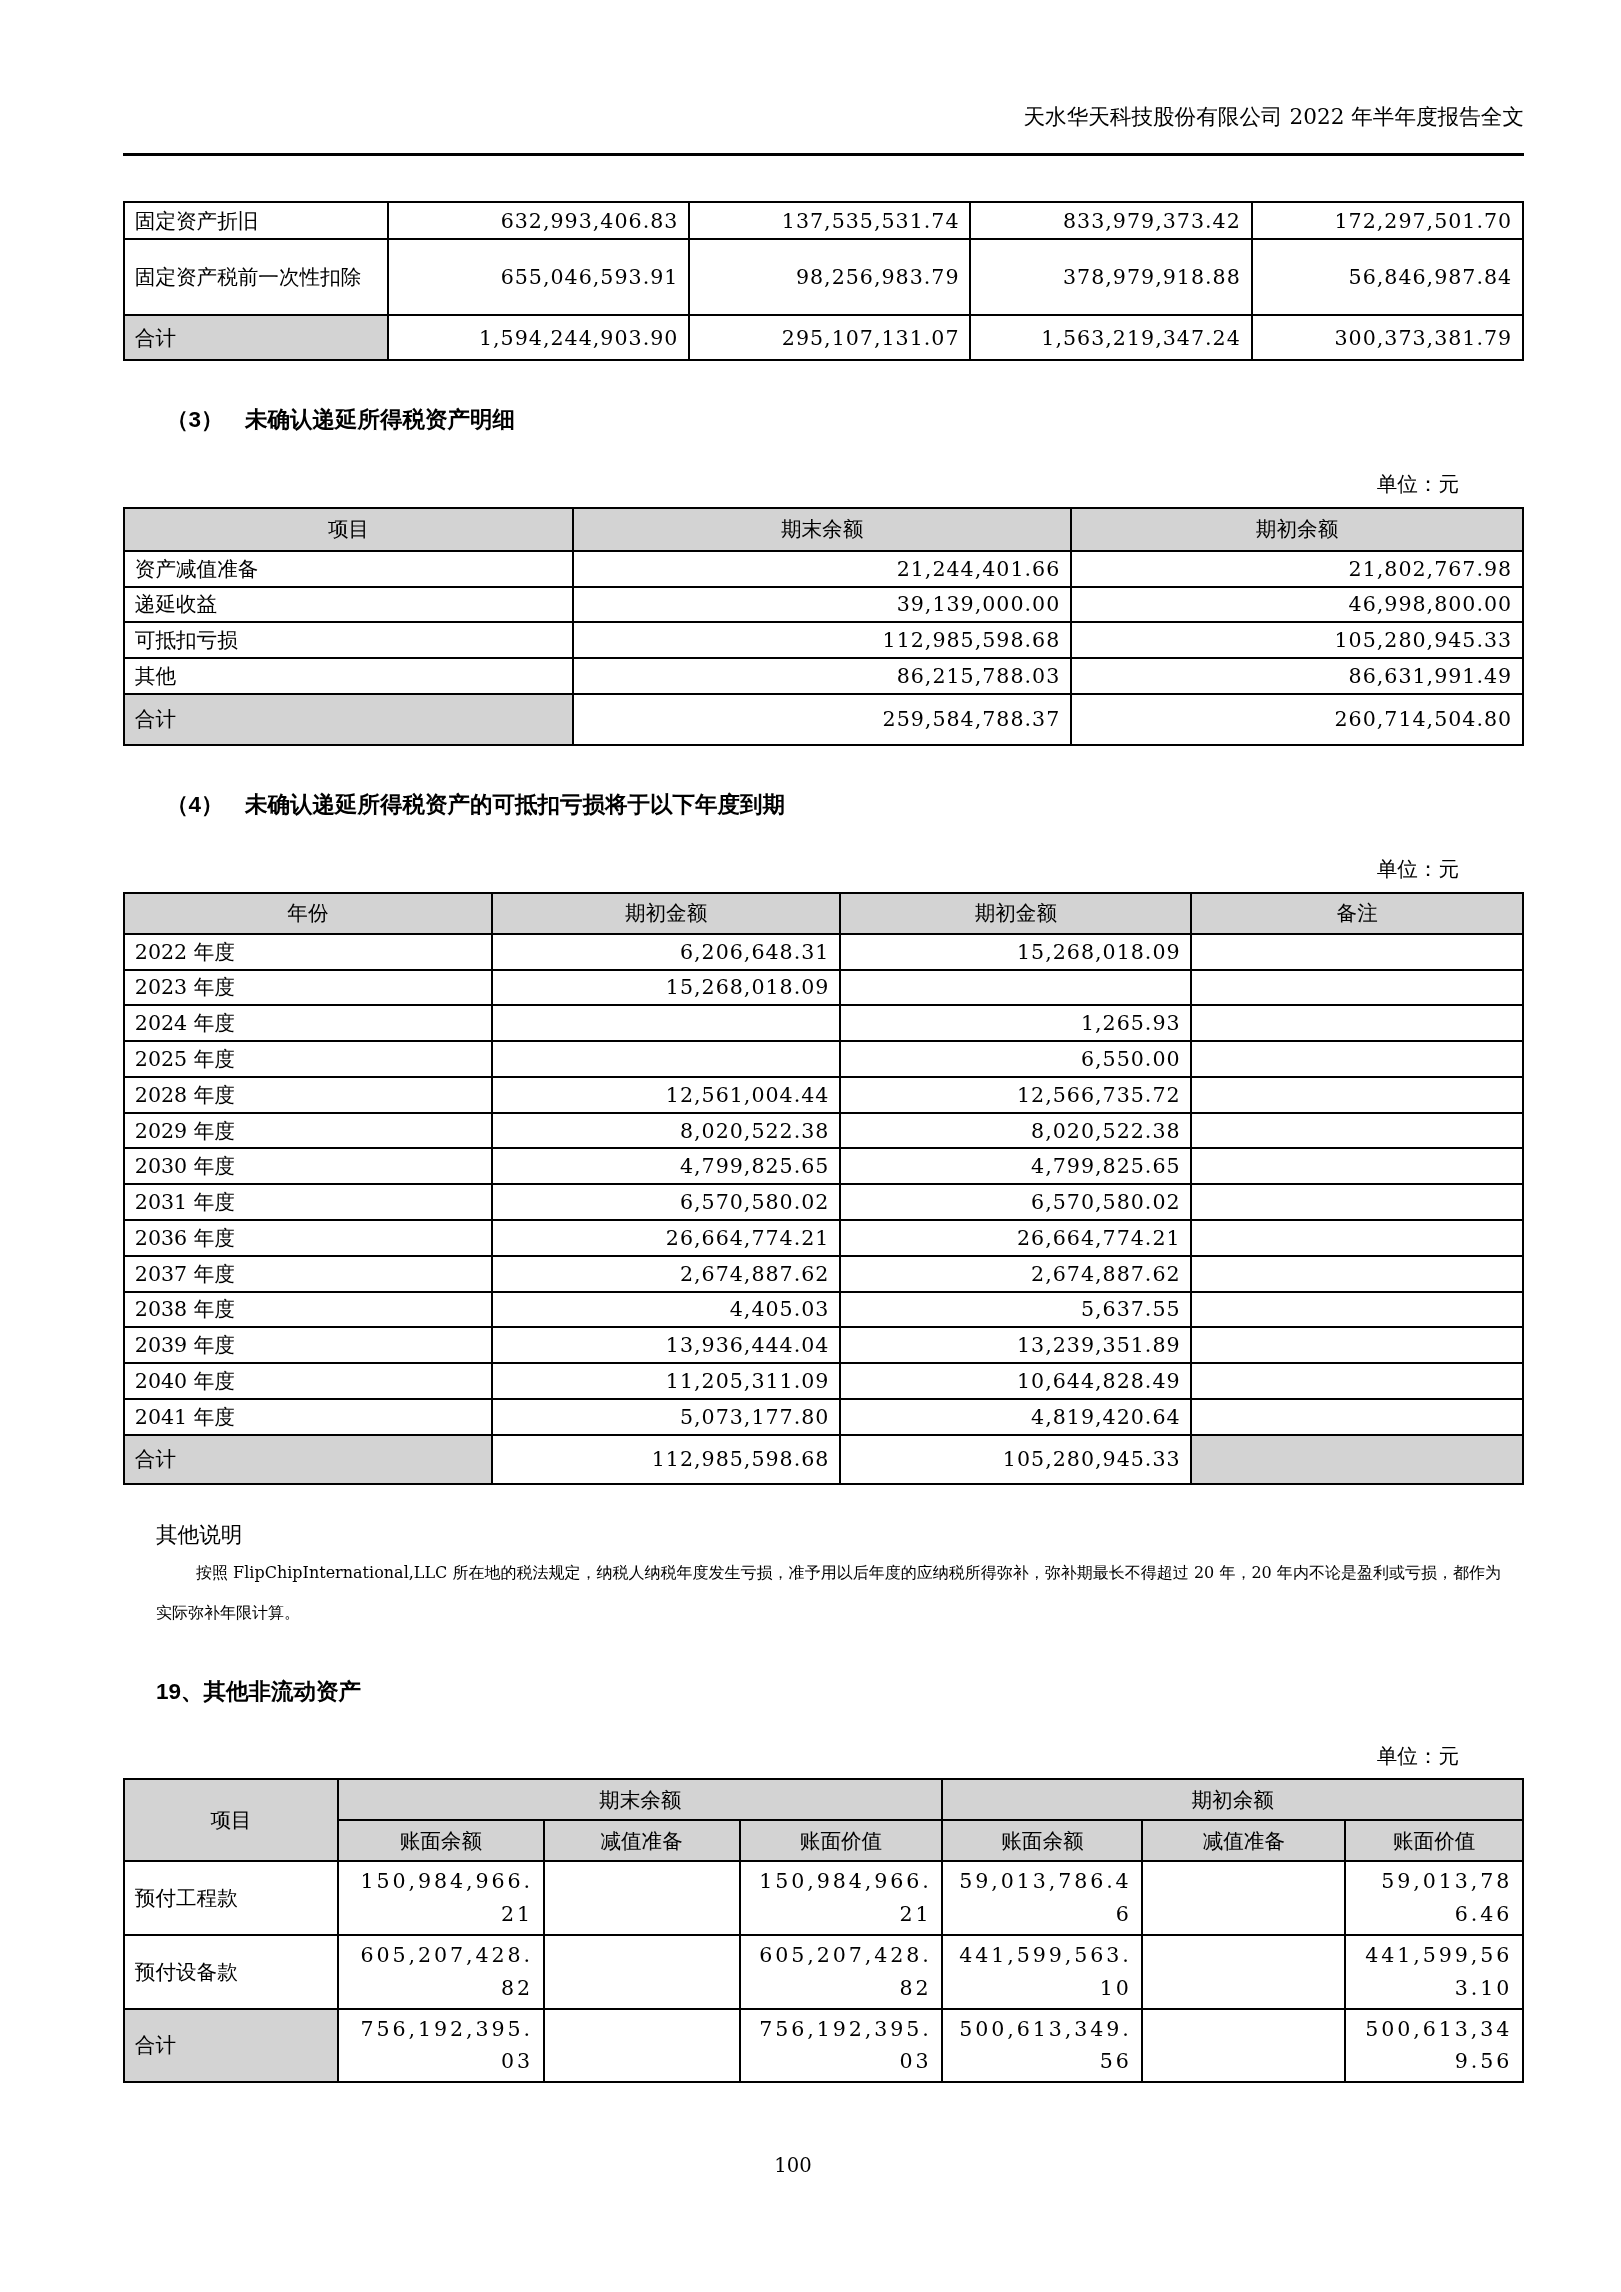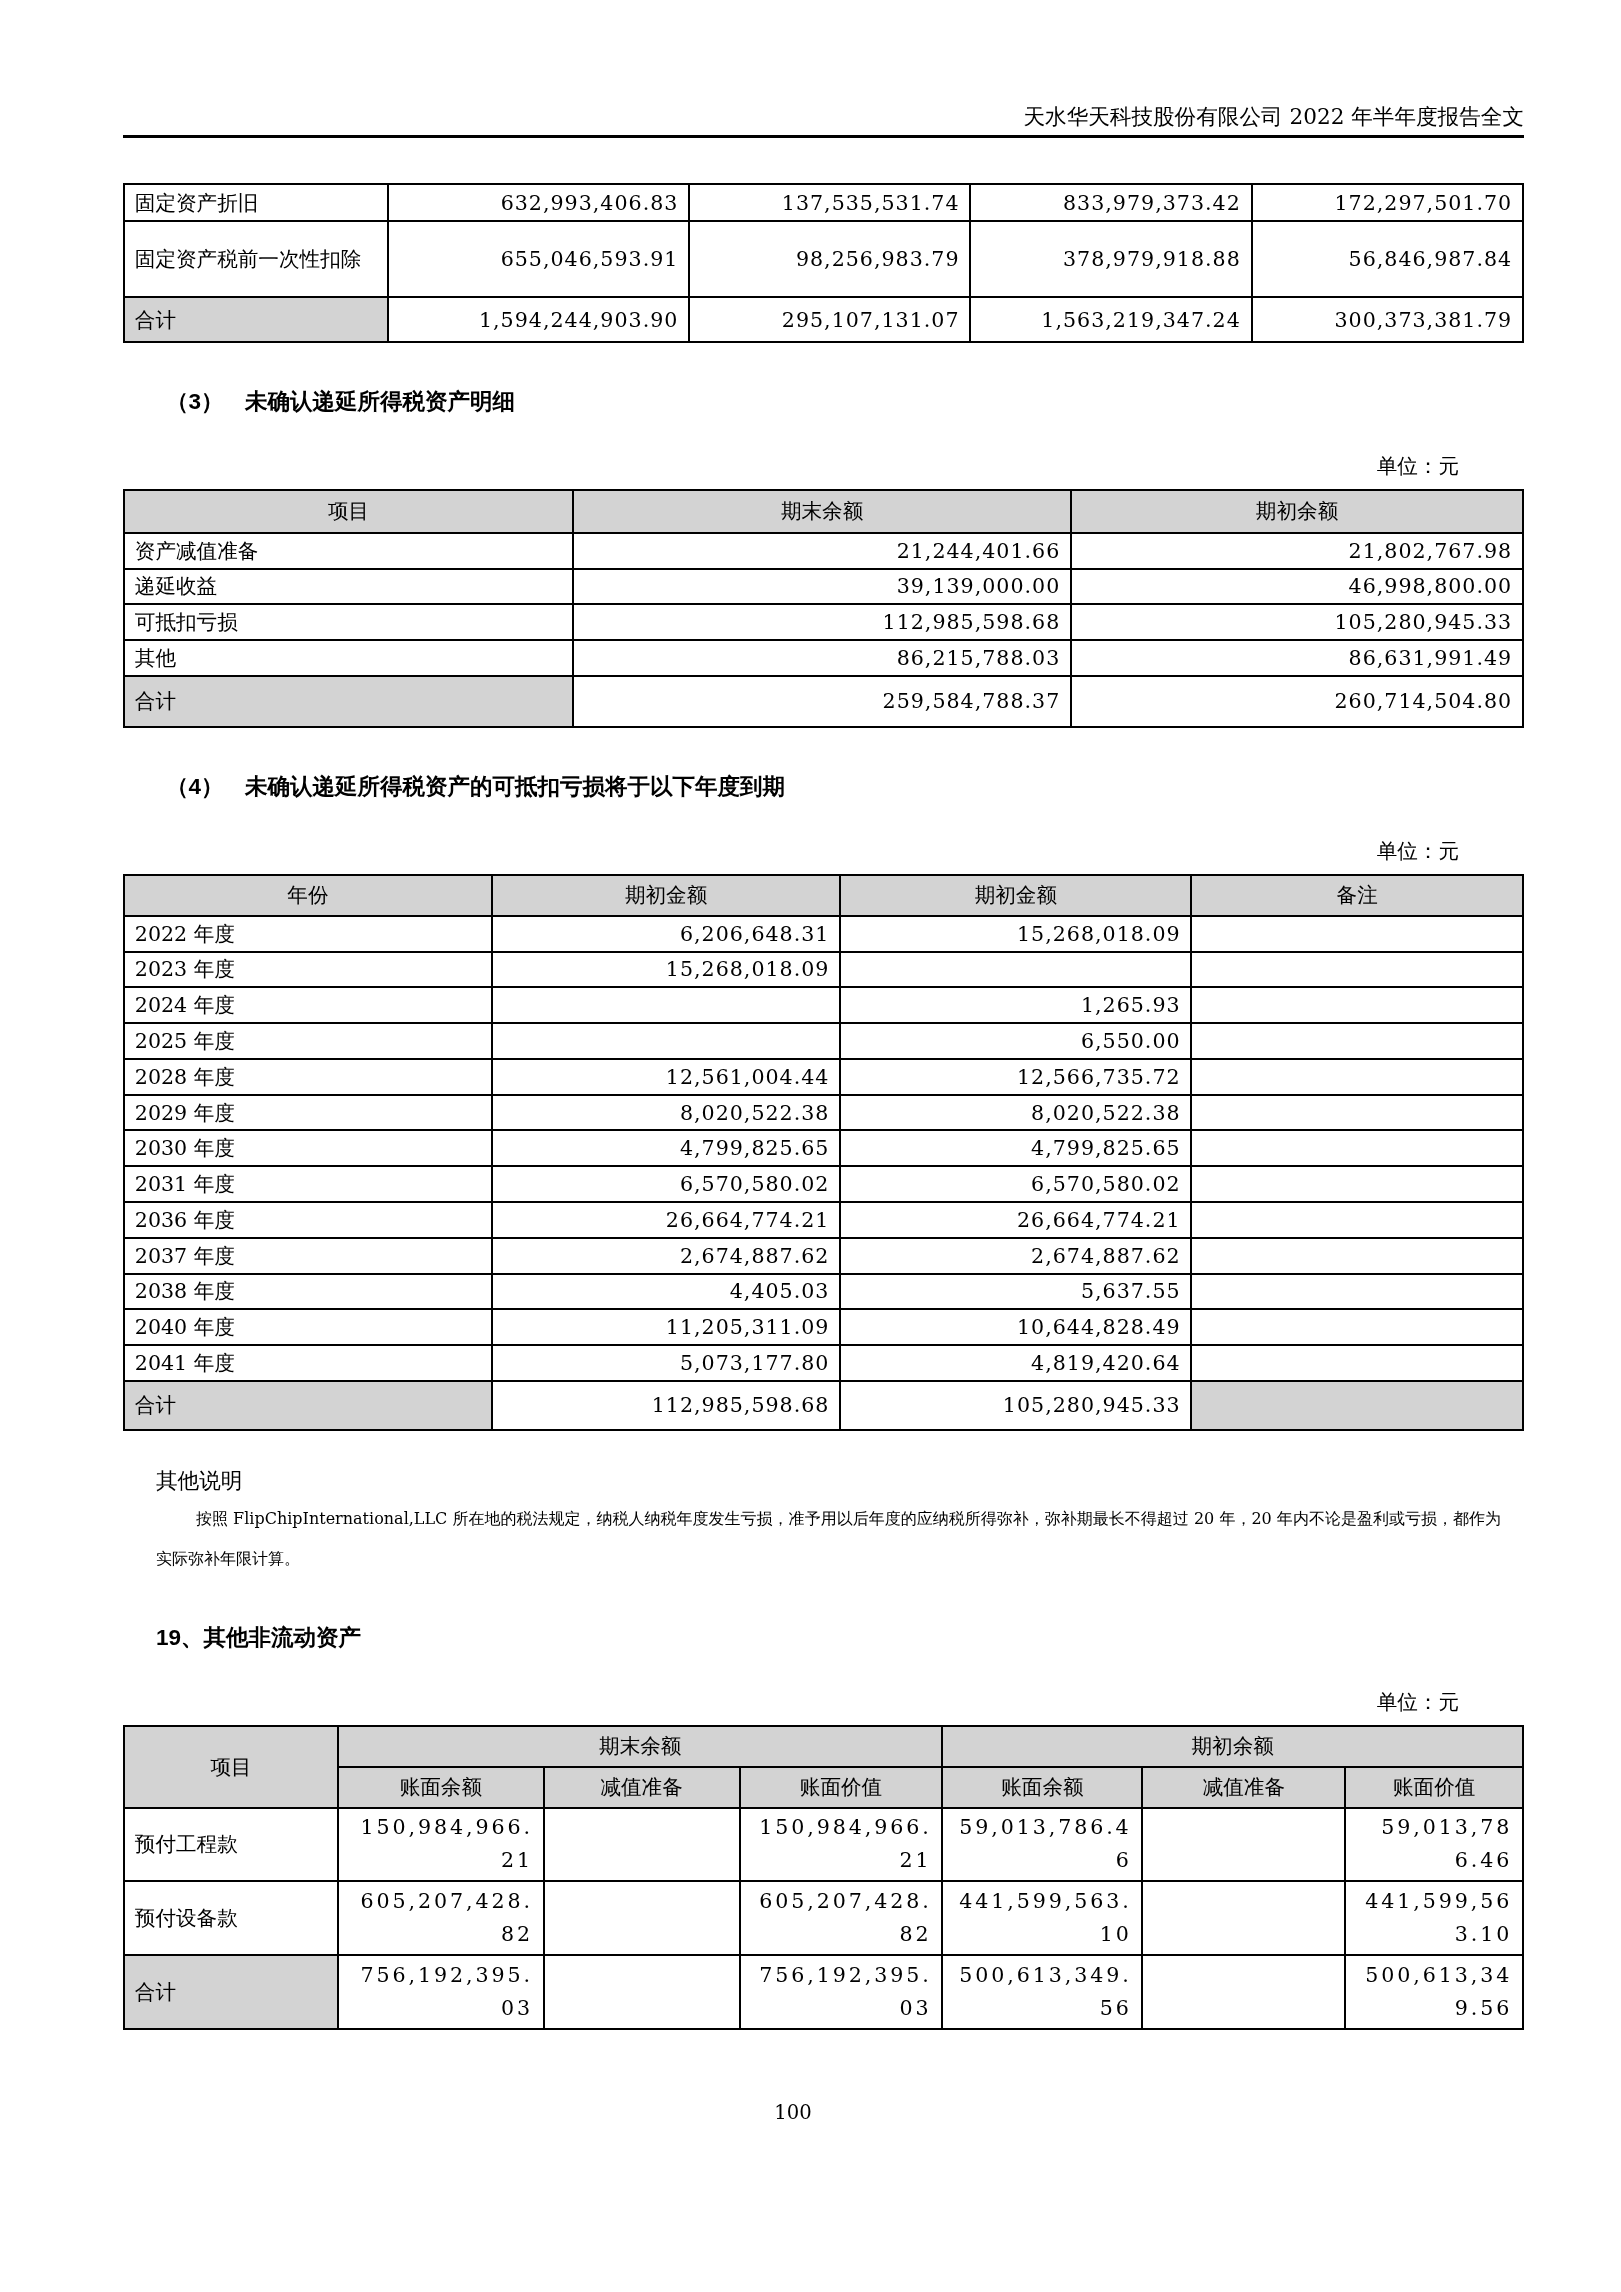--- a/index.html
+++ b/index.html
@@ -10,21 +10,21 @@
     font-family: "DejaVu Serif", "Liberation Serif", serif;
     overflow: hidden;
   }
   .page { padding: 102px 97px 0 123px; box-sizing: border-box; }
 
   
   .doc-header {
     text-align: right;
     font-size: 21.6px;
     line-height: 29px;
-    padding-bottom: 4px;
+    padding-bottom: 22px;
     border-bottom: 3.9px solid var(--border, #000);
   }
 
   
   table.tbl {
     border-collapse: collapse;
     table-layout: fixed;
     width: 100%;
     font-size: 20.6px;
     border: 2.9px solid var(--border, #000);
@@ -268,20 +268,26 @@
       <tr>
           <td class="lbl">2037 年度</td>
           <td class="num">2,674,887.62</td>
           <td class="num">2,674,887.62</td>
           <td></td>
         </tr>
       <tr>
           <td class="lbl">2038 年度</td>
           <td class="num">4,405.03</td>
           <td class="num">5,637.55</td>
+          <td></td>
+        </tr>
+      <tr>
+          <td class="lbl">2039 年度</td>
+          <td class="num">13,936,444.04</td>
+          <td class="num">13,239,351.89</td>
           <td></td>
         </tr>
       <tr>
           <td class="lbl">2040 年度</td>
           <td class="num">11,205,311.09</td>
           <td class="num">10,644,828.49</td>
           <td></td>
         </tr>
       <tr>
           <td class="lbl">2041 年度</td>

